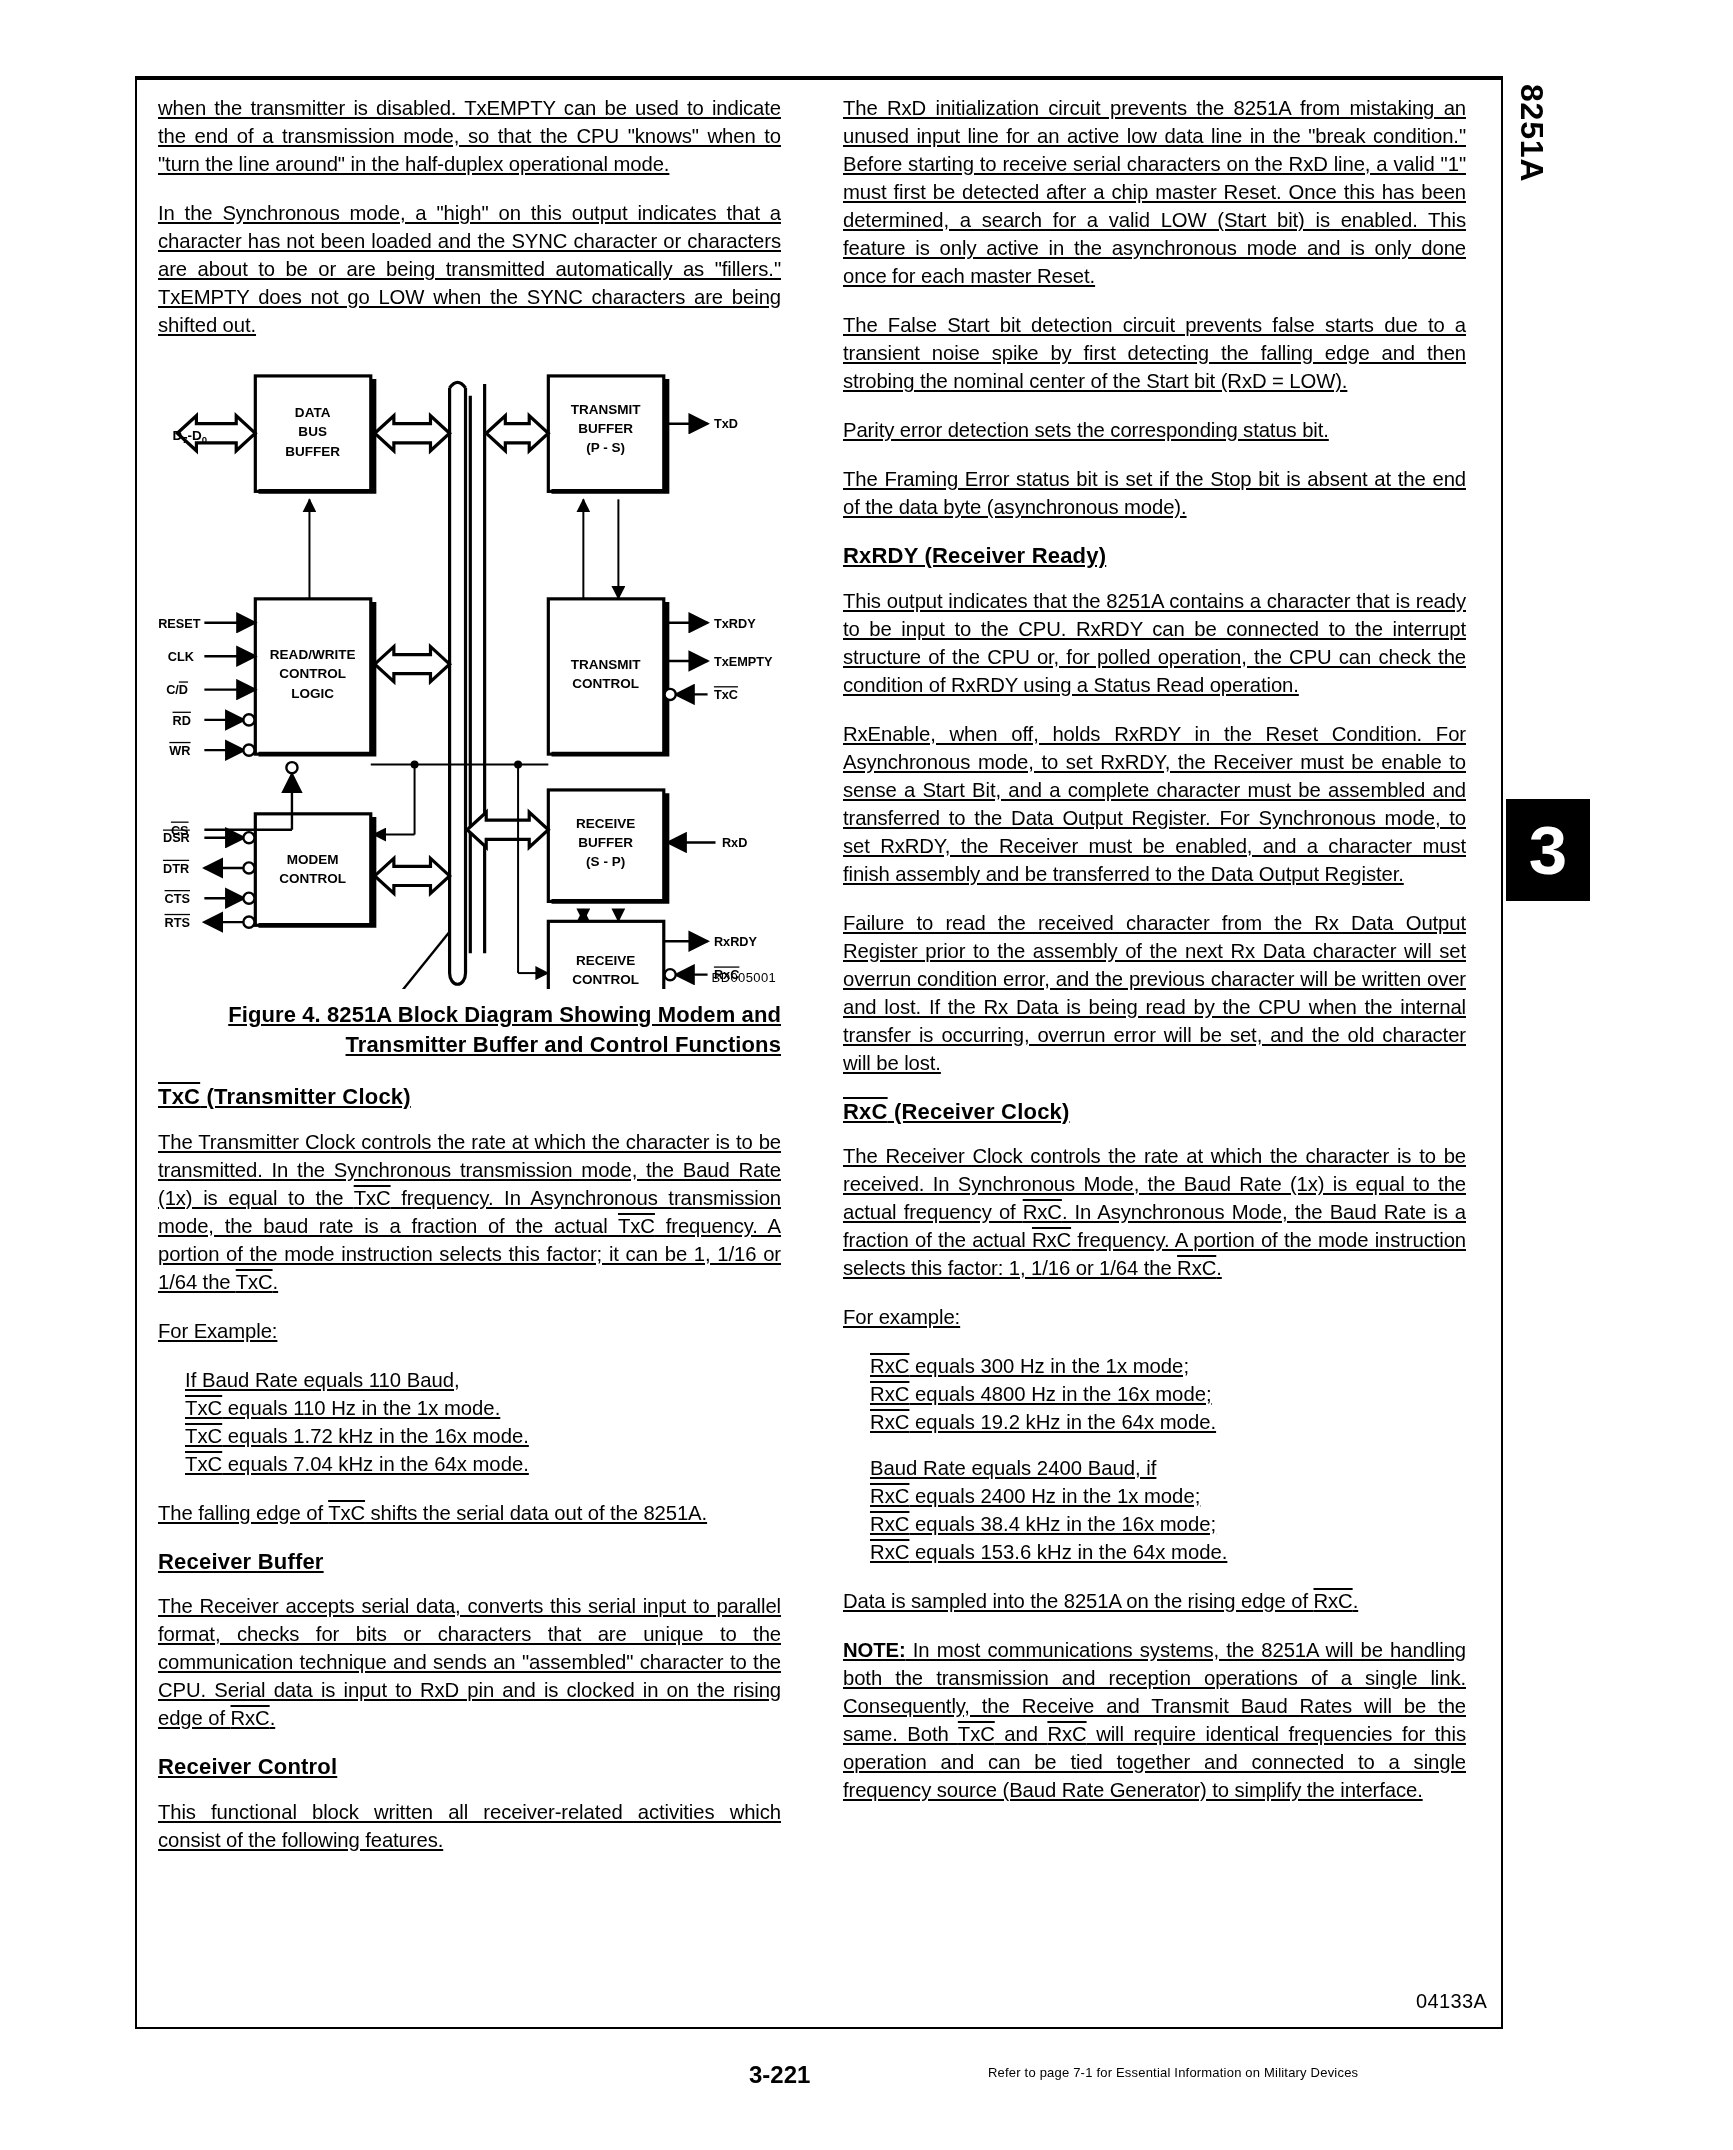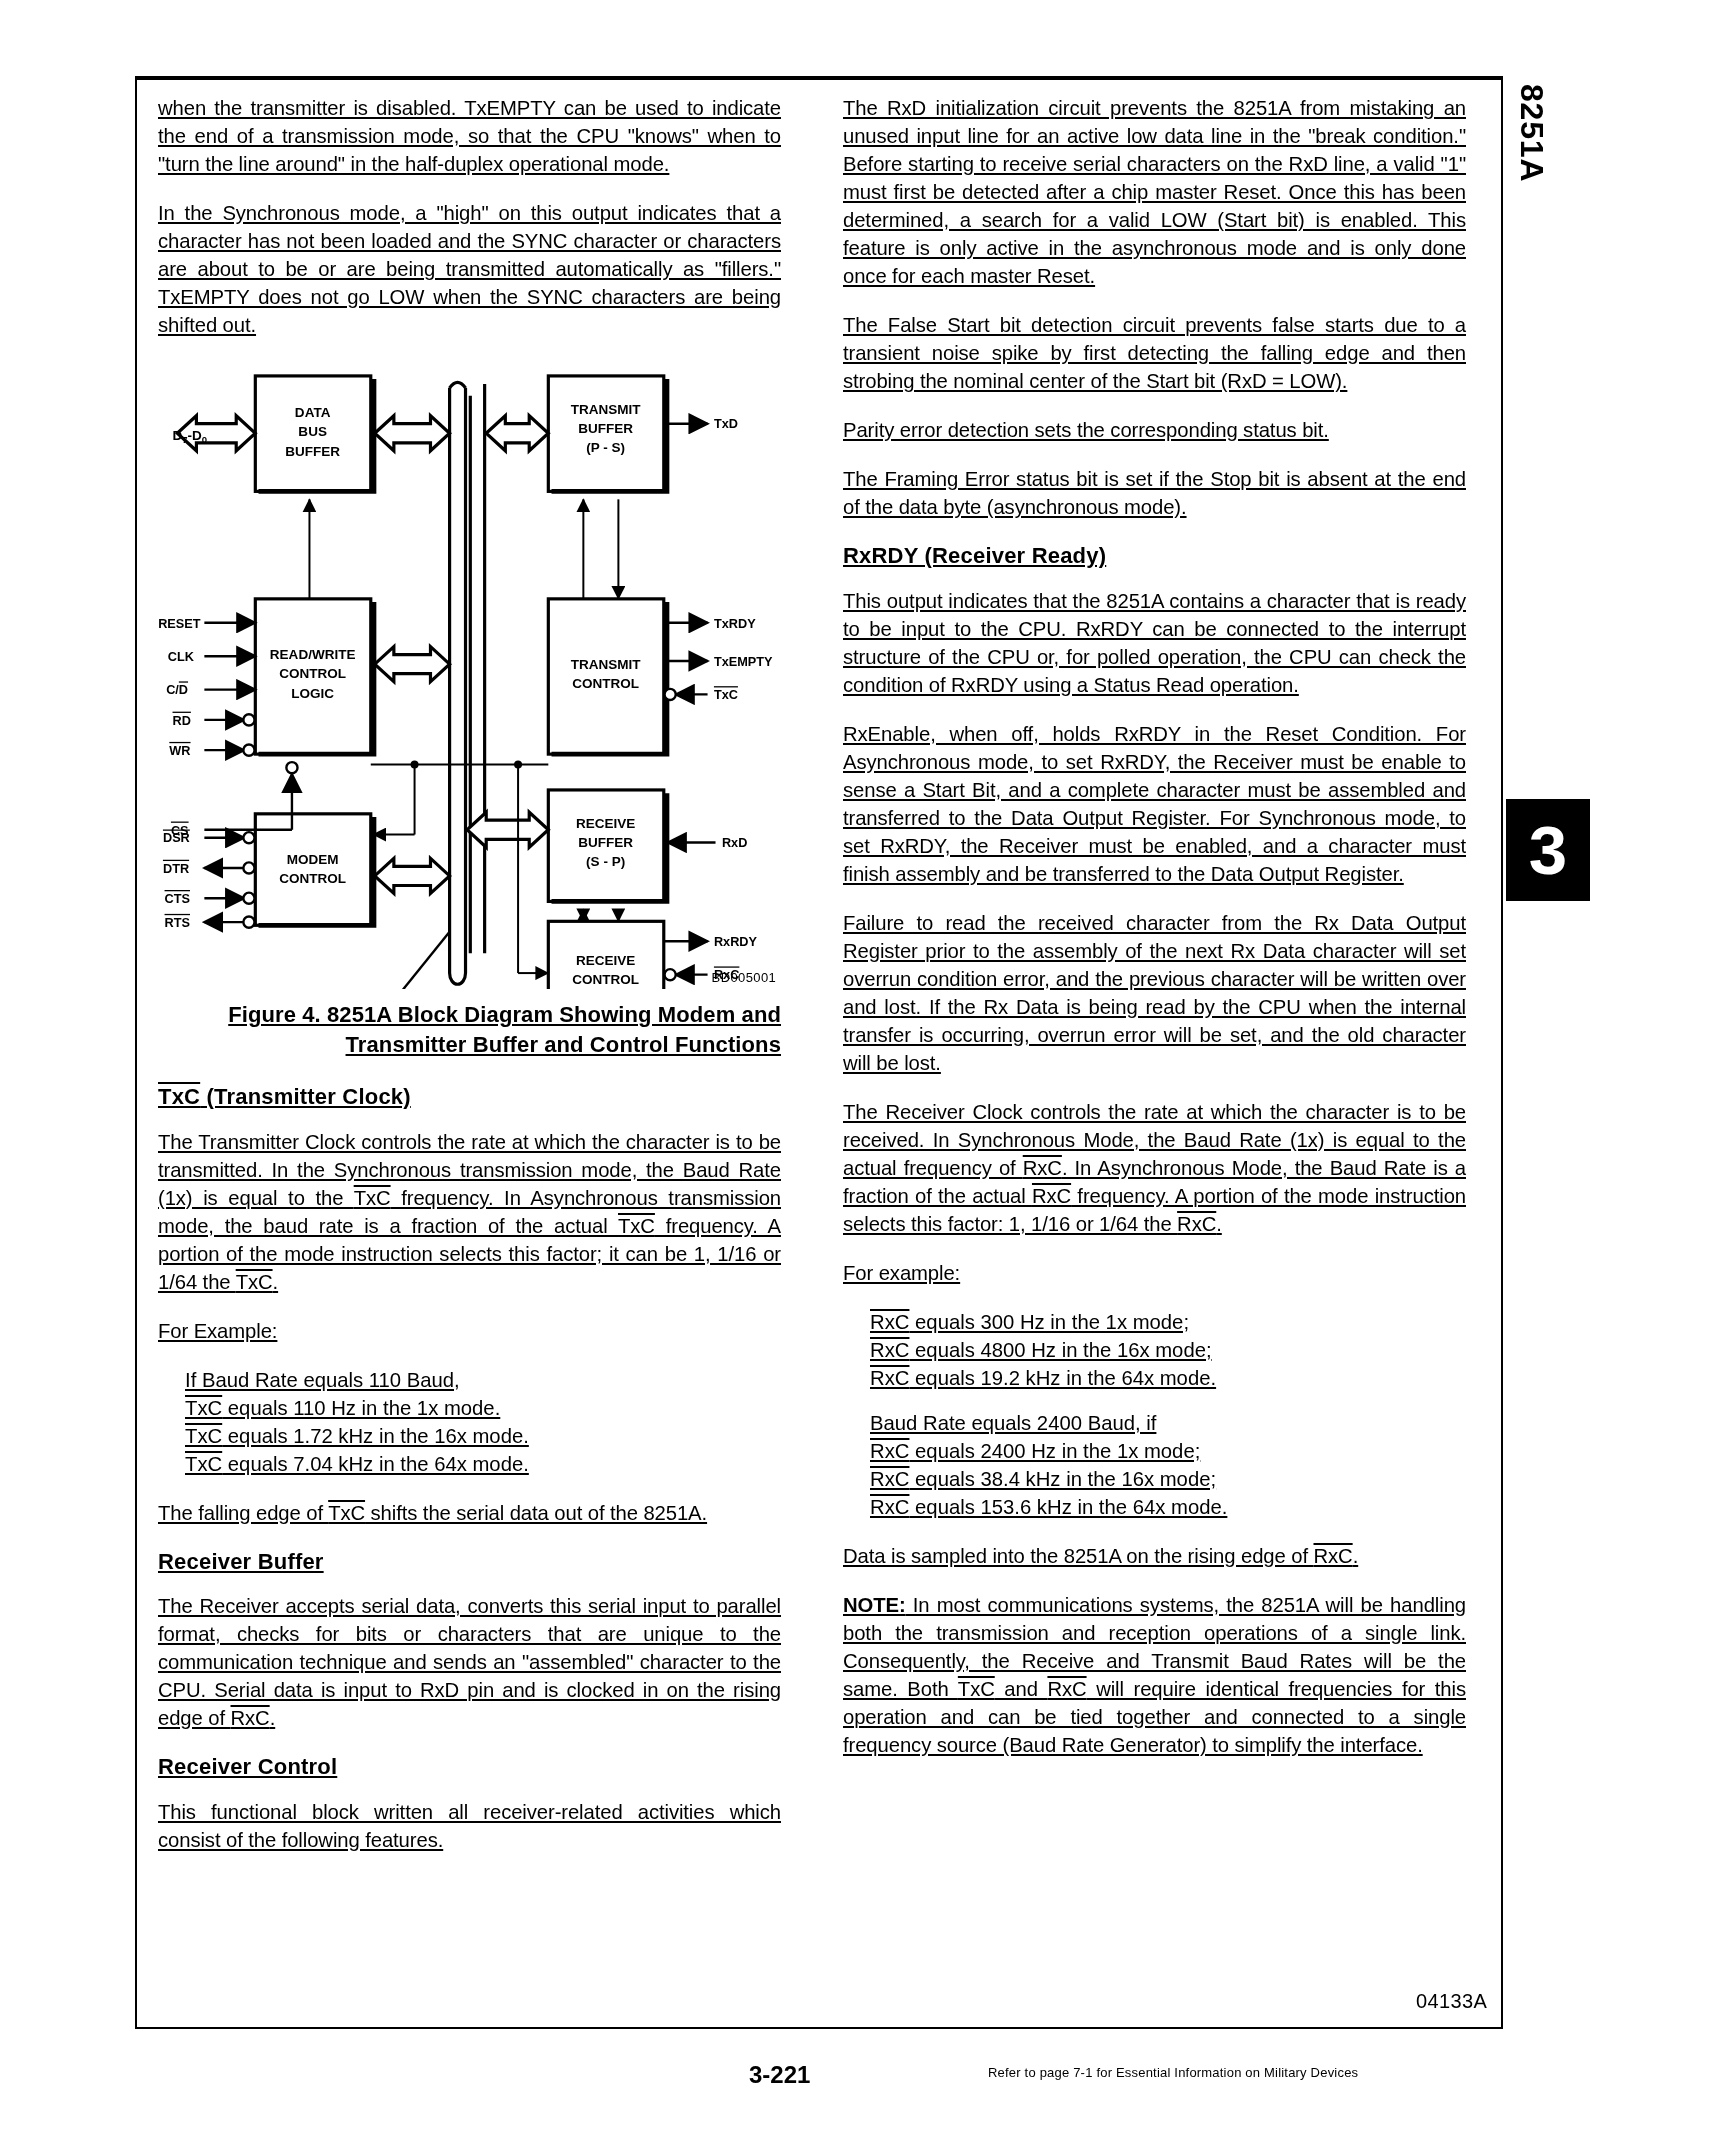--- a/index.html
+++ b/index.html
@@ -357,20 +357,21 @@
   <p class="body-text">The RxD initialization circuit prevents the 8251A from mistaking an unused input line for an active low data line in the "break condition." Before starting to receive serial characters on the RxD line, a valid "1" must first be detected after a chip master Reset. Once this has been determined, a search for a valid LOW (Start bit) is enabled. This feature is only active in the asynchronous mode and is only done once for each master Reset.</p>
   <p class="body-text">The False Start bit detection circuit prevents false starts due to a transient noise spike by first detecting the falling edge and then strobing the nominal center of the Start bit (RxD = LOW).</p>
   <p class="body-text last-line-left">Parity error detection sets the corresponding status bit.</p>
   <p class="body-text last-line-left">The Framing Error status bit is set if the Stop bit is absent at the end of the data byte (asynchronous mode).</p>
 
   <h3 class="section-head">RxRDY (Receiver Ready)</h3>
   <p class="body-text">This output indicates that the 8251A contains a character that is ready to be input to the CPU. RxRDY can be connected to the interrupt structure of the CPU or, for polled operation, the CPU can check the condition of RxRDY using a Status Read operation.</p>
   <p class="body-text">RxEnable, when off, holds RxRDY in the Reset Condition. For Asynchronous mode, to set RxRDY, the Receiver must be enable to sense a Start Bit, and a complete character must be assembled and transferred to the Data Output Register. For Synchronous mode, to set RxRDY, the Receiver must be enabled, and a character must finish assembly and be transferred to the Data Output Register.</p>
   <p class="body-text">Failure to read the received character from the Rx Data Output Register prior to the assembly of the next Rx Data character will set overrun condition error, and the previous character will be written over and lost. If the Rx Data is being read by the CPU when the internal transfer is occurring, overrun error will be set, and the old character will be lost.</p>
 
+  <h3 class="section-head"><span class="ov">RxC</span><span> (Receiver Clock)</span></h3>
   <p class="body-text">The Receiver Clock controls the rate at which the character is to be received. In Synchronous Mode, the Baud Rate (1x) is equal to the actual frequency of <span style="text-decoration:overline">RxC</span>. In Asynchronous Mode, the Baud Rate is a fraction of the actual <span style="text-decoration:overline">RxC</span> frequency. A portion of the mode instruction selects this factor: 1, 1/16 or 1/64 the <span style="text-decoration:overline">RxC</span>.</p>
   <p class="body-text last-line-left">For example:</p>
 
   <div class="example-block">
     <div class="line"><span style="text-decoration:overline">RxC</span> equals 300 Hz in the 1x mode;</div>
     <div class="line"><span style="text-decoration:overline">RxC</span> equals 4800 Hz in the 16x mode;</div>
     <div class="line"><span style="text-decoration:overline">RxC</span> equals 19.2 kHz in the 64x mode.</div>
     <div class="gap"></div>
     <div class="line">Baud Rate equals 2400 Baud, if</div>
     <div class="line"><span style="text-decoration:overline">RxC</span> equals 2400 Hz in the 1x mode;</div>

